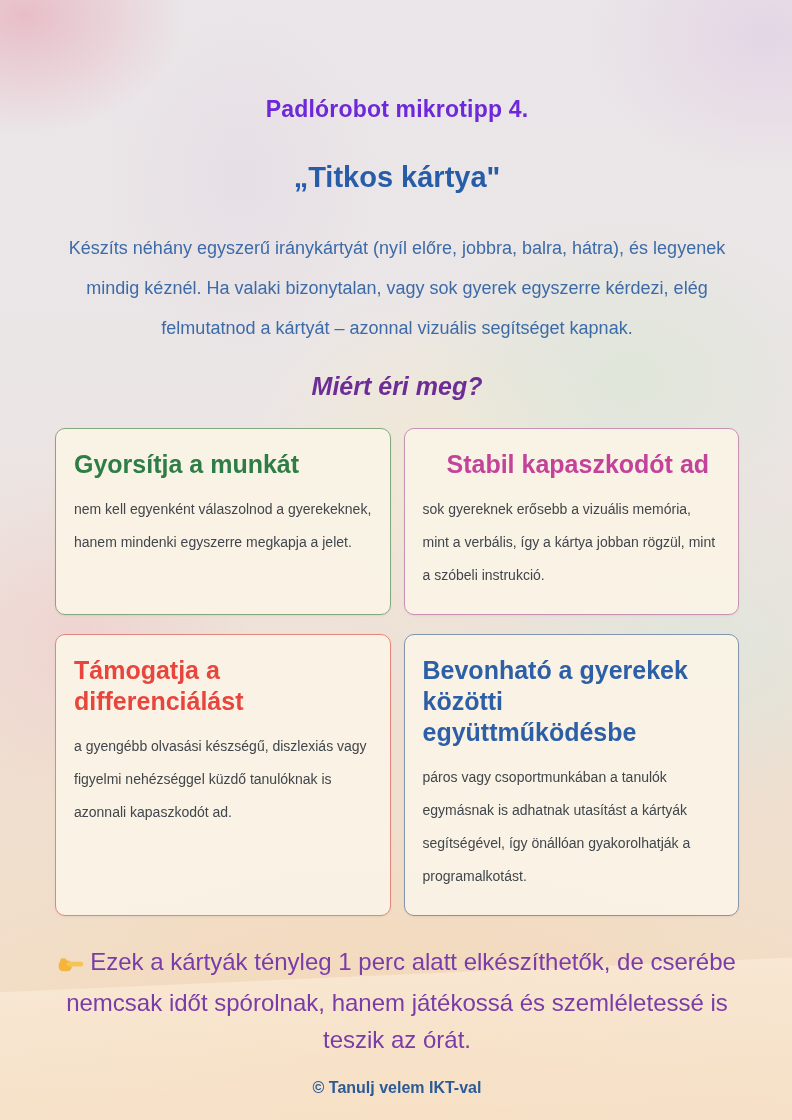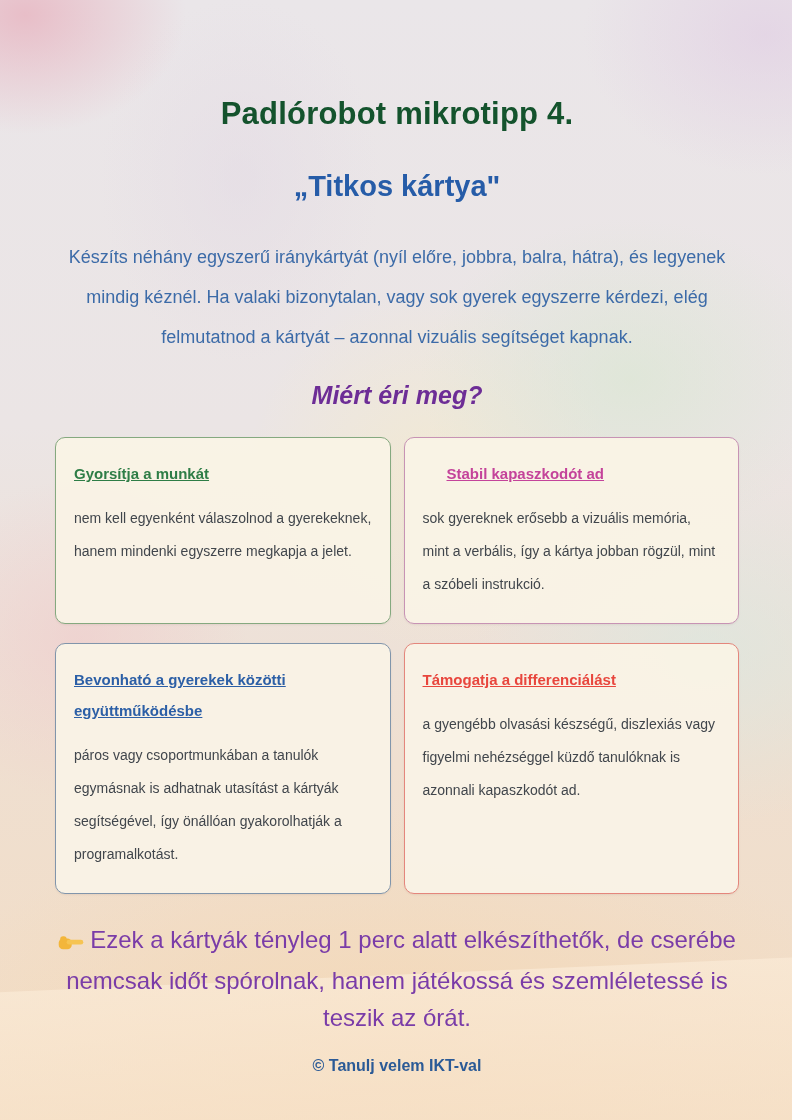--- a/index.html
+++ b/index.html
@@ -28,24 +28,24 @@
     transform: rotate(-2.5deg);
   }
   .content {
     position: relative;
     z-index: 2;
     padding: 96px 53px 0 55px;
     text-align: center;
   }
   .page-title {
     margin: 0;
-    font-size: 31px;
+    font-size: 23px;
     font-weight: bold;
     letter-spacing: 0.2px;
-    color: #14532d;
+    color: #6d28d9;
   }
   .page-subtitle {
     margin: 38px 0 0 0;
     font-size: 29px;
     font-weight: bold;
     color: #265ca8;
   }
   .intro {
     margin: 34px auto 0 auto;
     max-width: 686px;
@@ -70,24 +70,23 @@
   }
   .card {
     background: rgba(249,243,229,0.97);
     border-radius: 10px;
     padding: 20px 18px 22px 18px;
     box-sizing: border-box;
     box-shadow: 0 1px 2px rgba(90,70,60,0.08);
   }
   .card h4 {
     margin: 0 0 13px 0;
-    font-size: 15px;
+    font-size: 25px;
     font-weight: bold;
     line-height: 31px;
-    text-decoration: underline;
   }
   .card p {
     margin: 0;
     font-size: 14px;
     line-height: 33px;
     color: #41464c;
   }
   .card-green { border: 1.5px solid #85a97f; }
   .card-green h4 { color: #2e7d46; }
   .card-pink  { border: 1.5px solid #c793b4; }
@@ -136,28 +135,28 @@
     <article class="card card-green">
       <h4>Gyorsítja a munkát</h4>
       <p>nem kell egyenként válaszolnod a gyerekeknek, hanem mindenki egyszerre megkapja a jelet.</p>
     </article>
 
     <article class="card card-pink">
       <h4>Stabil kapaszkodót ad</h4>
       <p>sok gyereknek erősebb a vizuális memória, mint a verbális, így a kártya jobban rögzül, mint a szóbeli instrukció.</p>
     </article>
 
+    <article class="card card-red">
+      <h4>Támogatja a differenciálást</h4>
+      <p>a gyengébb olvasási készségű, diszlexiás vagy figyelmi nehézséggel küzdő tanulóknak is azonnali kapaszkodót ad.</p>
+    </article>
+
     <article class="card card-blue">
       <h4>Bevonható a gyerekek közötti együttműködésbe</h4>
       <p>páros vagy csoportmunkában a tanulók egymásnak is adhatnak utasítást a kártyák segítségével, így önállóan gyakorolhatják a programalkotást.</p>
-    </article>
-
-    <article class="card card-red">
-      <h4>Támogatja a differenciálást</h4>
-      <p>a gyengébb olvasási készségű, diszlexiás vagy figyelmi nehézséggel küzdő tanulóknak is azonnali kapaszkodót ad.</p>
     </article>
 
   </div>
 
   <p class="footer-note"><span class="finger-icon"><svg width="26" height="20" viewBox="0 0 36 26" aria-hidden="true">
           <rect x="1" y="8" width="18" height="15" rx="6" fill="#f3b63a"></rect>
           <rect x="12" y="10" width="23" height="6.5" rx="3.2" fill="#f6c452"></rect>
           <rect x="3" y="5" width="9" height="8" rx="4" fill="#f3b63a"></rect>
         </svg></span><span>Ezek a kártyák tényleg 1 perc alatt elkészíthetők, de cserébe nemcsak időt spórolnak, hanem játékossá és szemléletessé is teszik az órát.</span></p>
 

